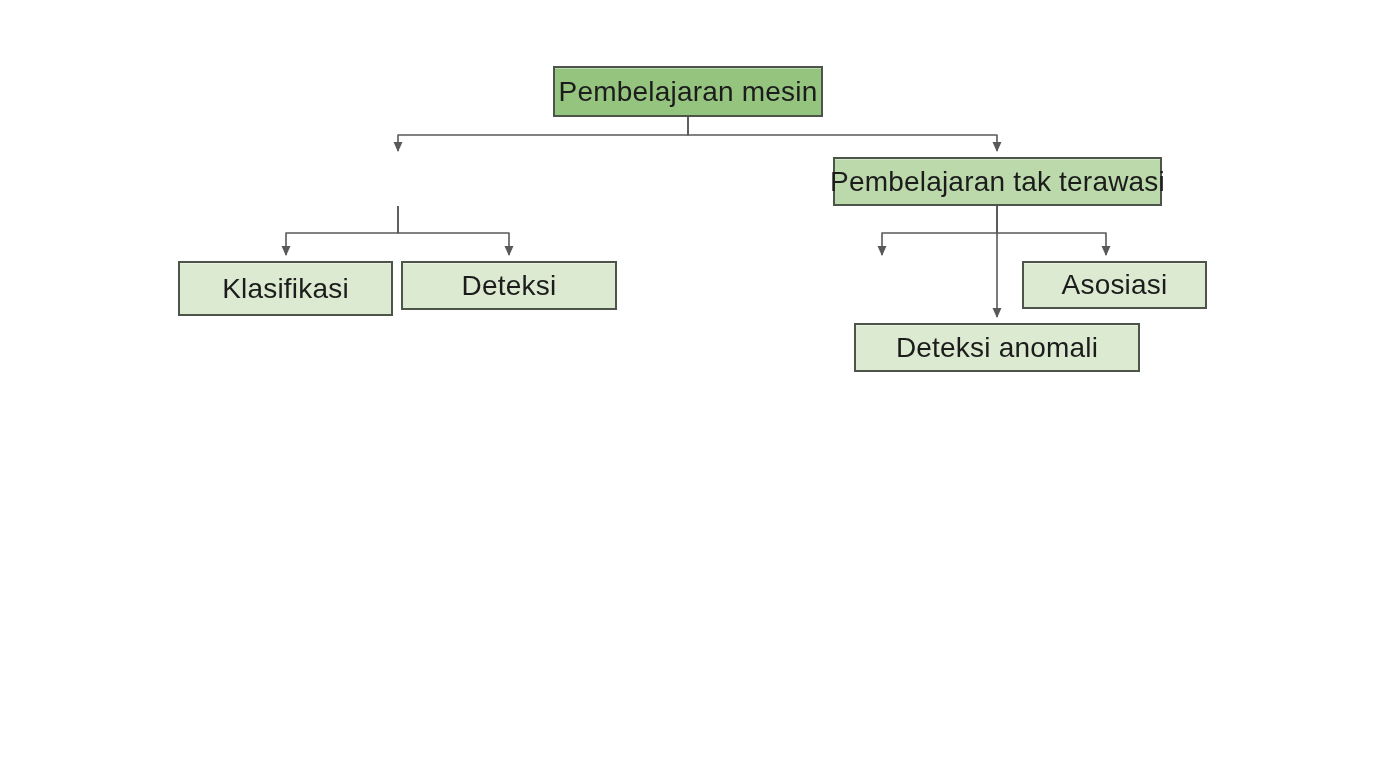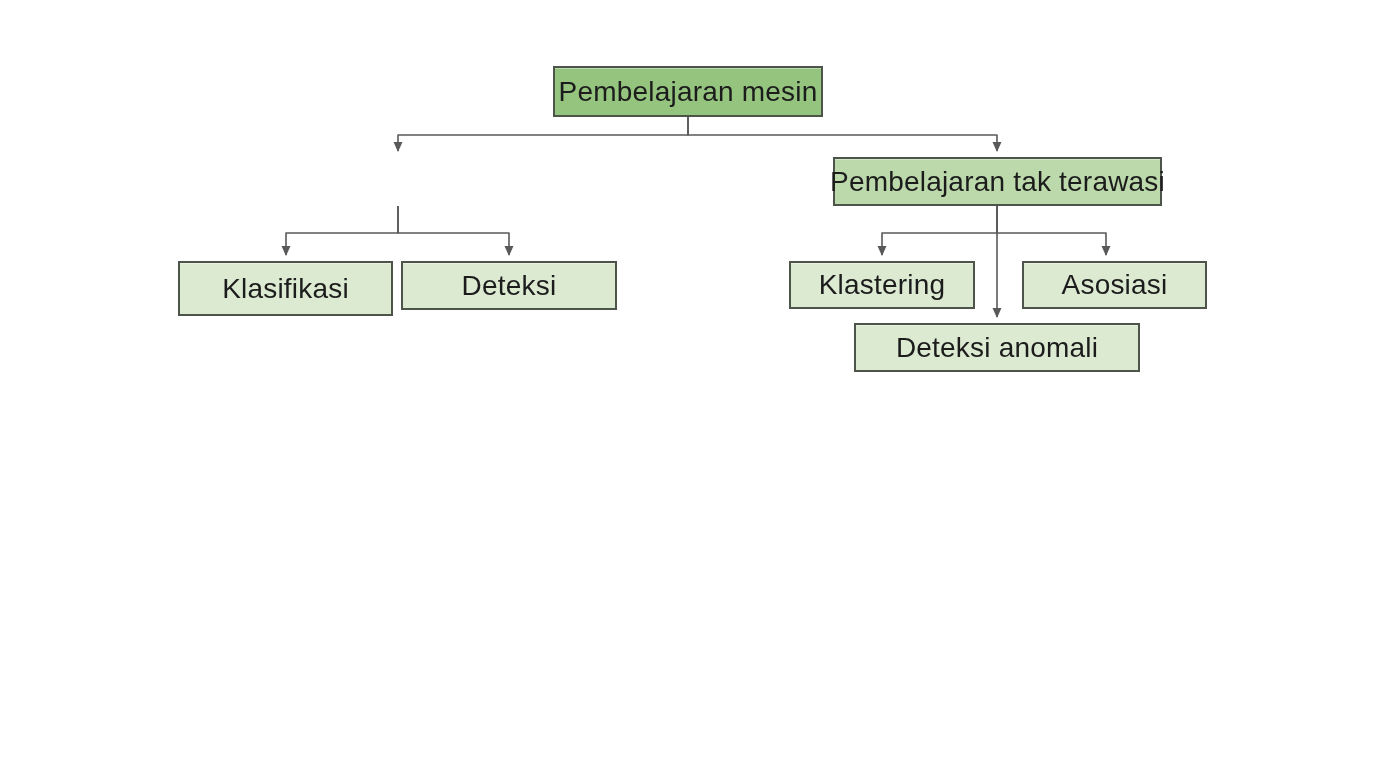--- a/index.html
+++ b/index.html
@@ -74,23 +74,20 @@
   </div>
 
   <div class="node lvl3" id="node-classification">
     <span>Klasifikasi</span>
   </div>
 
   <div class="node lvl3" id="node-regression">
     <span>Deteksi</span>
   </div>
 
-  <div class="node lvl3" id="node-clustering">
-    <span>Klastering</span>
-  </div>
 
   <div class="node lvl3" id="node-association">
     <span>Asosiasi</span>
   </div>
 
   <div class="node lvl3" id="node-anomaly">
     <span>Deteksi anomali</span>
   </div>
 
 </div>

